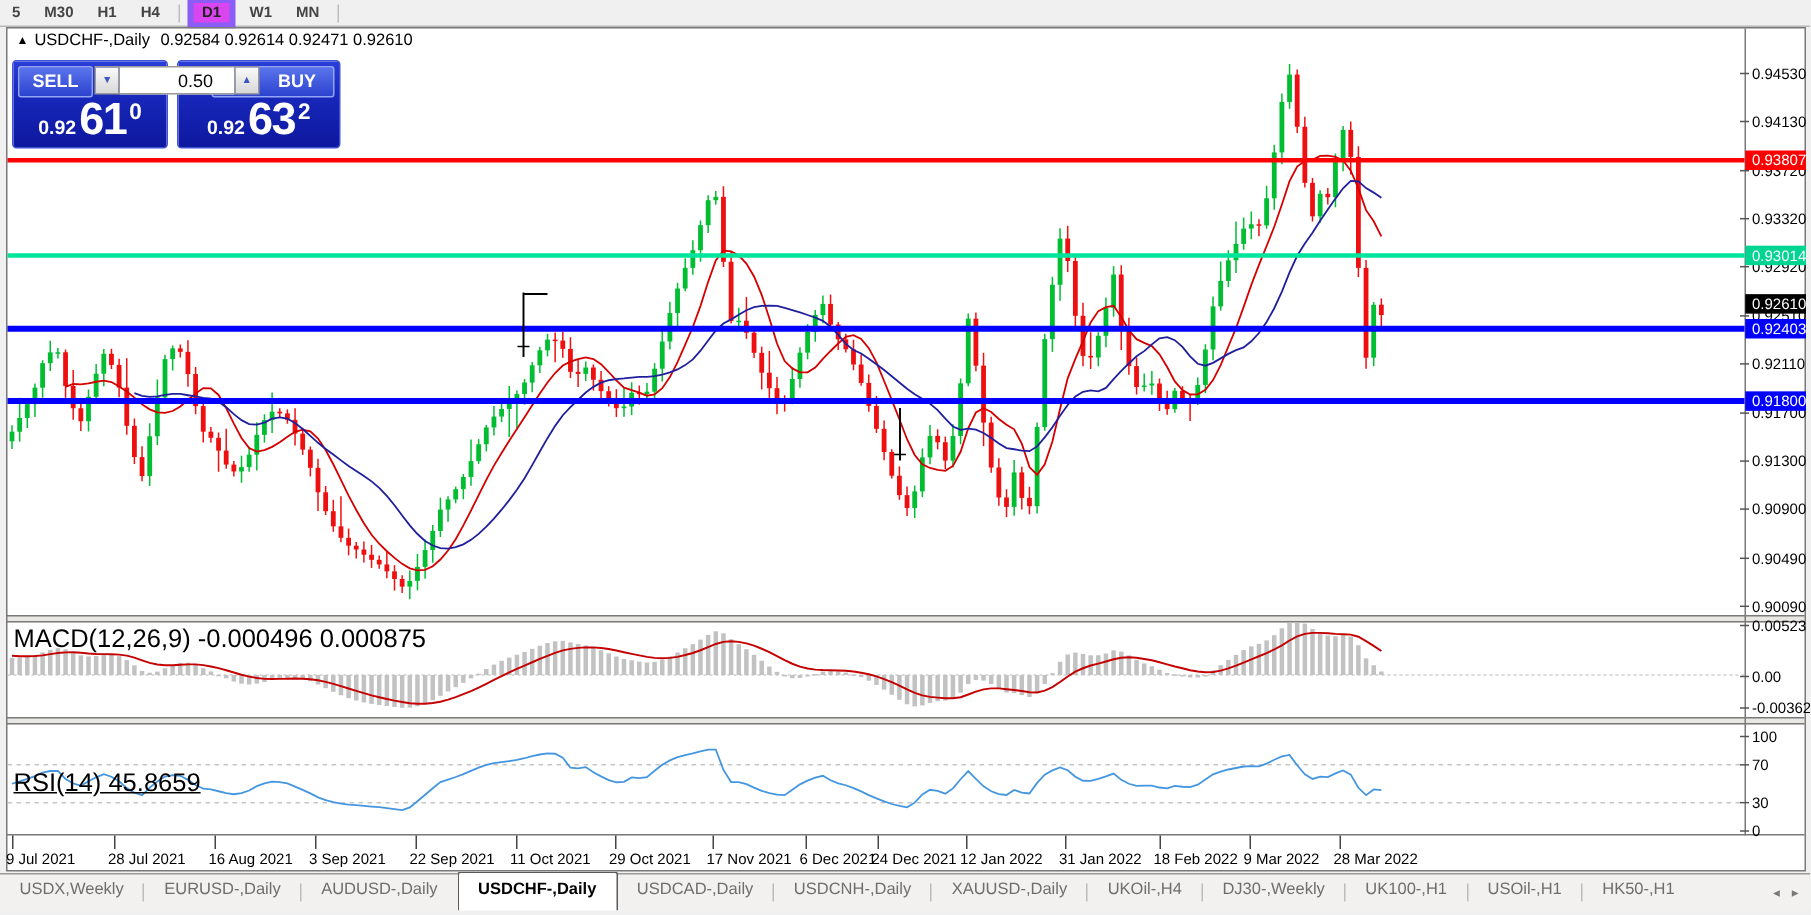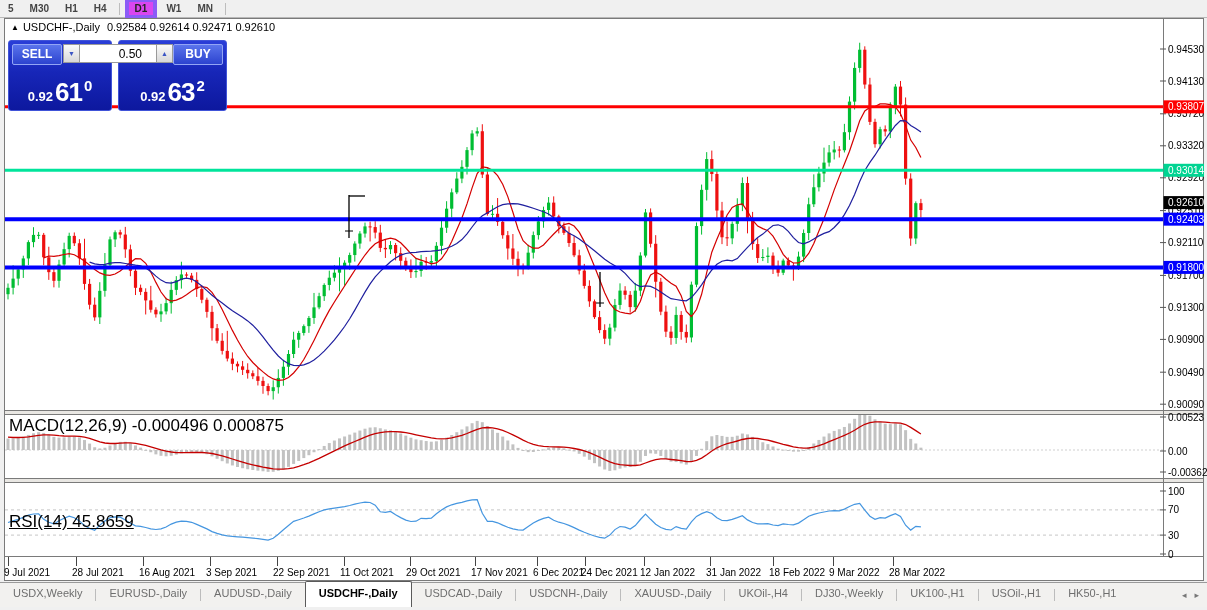--- a/index.html
+++ b/index.html
@@ -14,39 +14,39 @@
   .tf-btn.active{background:#d946ef;border:4px solid #8b5cf6;border-radius:1px;color:#222;}
   .tf-sep{width:1px;height:12px;background:#bdbdbd;margin:0 4px;}
 
   
   #chart-title{position:absolute;left:11px;top:21px;font-size:11px;color:#000;white-space:nowrap;z-index:5;}
   #chart-title .tri{font-size:8px;margin-right:4px;position:relative;top:-1px;}
   #chart-title .num{margin-left:7px;}
 
   
   #trade-panel{position:absolute;left:8px;top:40px;width:219px;height:59px;z-index:6;}
-  .side-box{position:absolute;top:0;height:71px;border:1px solid #4053d8;border-radius:3px;
+  .side-box{position:absolute;top:0;height:59px;border:1px solid #4053d8;border-radius:3px;
             background:linear-gradient(180deg,#2a3ed8 0%,#1726b8 45%,#0d189e 100%);box-sizing:border-box;}
   #sell-box{left:0;width:104px;}
   #buy-box{left:110px;width:109px;}
   .tp-btn{position:absolute;top:4px;width:48px;height:19px;line-height:18px;text-align:center;
           color:#fff;font-size:12px;font-weight:bold;border:1px solid #93a5f5;border-radius:2px;
           background:linear-gradient(180deg,#5a74ec,#2c43cf);cursor:pointer;}
   #sell-btn{left:4px;text-align:center;}
-  #buy-btn{right:4px;}
+  #buy-btn{right:4px;padding-left:32px;}
   #vol-spinner{position:absolute;left:55px;top:4px;width:110px;height:33px;display:flex;z-index:7;}
   .spin-btn{width:17px;height:19px;background:linear-gradient(#fafafa,#d8d8d8);border:1px solid #9a9a9a;
             box-sizing:border-box;font-size:7px;color:#3b55c4;text-align:center;line-height:18px;cursor:pointer;}
   #vol-input{width:76px;height:19px;border:1px solid #9a9a9a;border-left:none;border-right:none;
              box-sizing:border-box;text-align:right;padding-right:14px;font-size:12px;
              font-family:"Liberation Sans",sans-serif;color:#000;background:#fff;}
   .big-price{position:absolute;left:0;right:0;bottom:3px;display:flex;align-items:baseline;
              justify-content:center;color:#fff;}
   .bp-prefix{font-size:13px;font-weight:bold;margin-right:2px;}
-  .bp-big{font-size:26px;font-weight:bold;letter-spacing:-1px;line-height:30px;}
+  .bp-big{font-size:30px;font-weight:bold;letter-spacing:-1px;line-height:30px;}
   .bp-sup{font-size:15px;font-weight:bold;position:relative;top:-10px;margin-left:2px;}
 
   
   .pane-label{position:absolute;font-size:17px;color:#000;z-index:4;white-space:nowrap;}
   #macd-label{left:9px;top:416px;}
   #rsi-label{left:9px;top:512px;text-decoration:underline;}
 
   
   #tabbar{position:absolute;left:0;top:582px;width:1207px;height:24px;background:#f2f1ef;
           border-top:1px solid #9a9a9a;display:flex;align-items:stretch;font-size:11px;color:#6e6e6e;z-index:8;text-align:center;}

